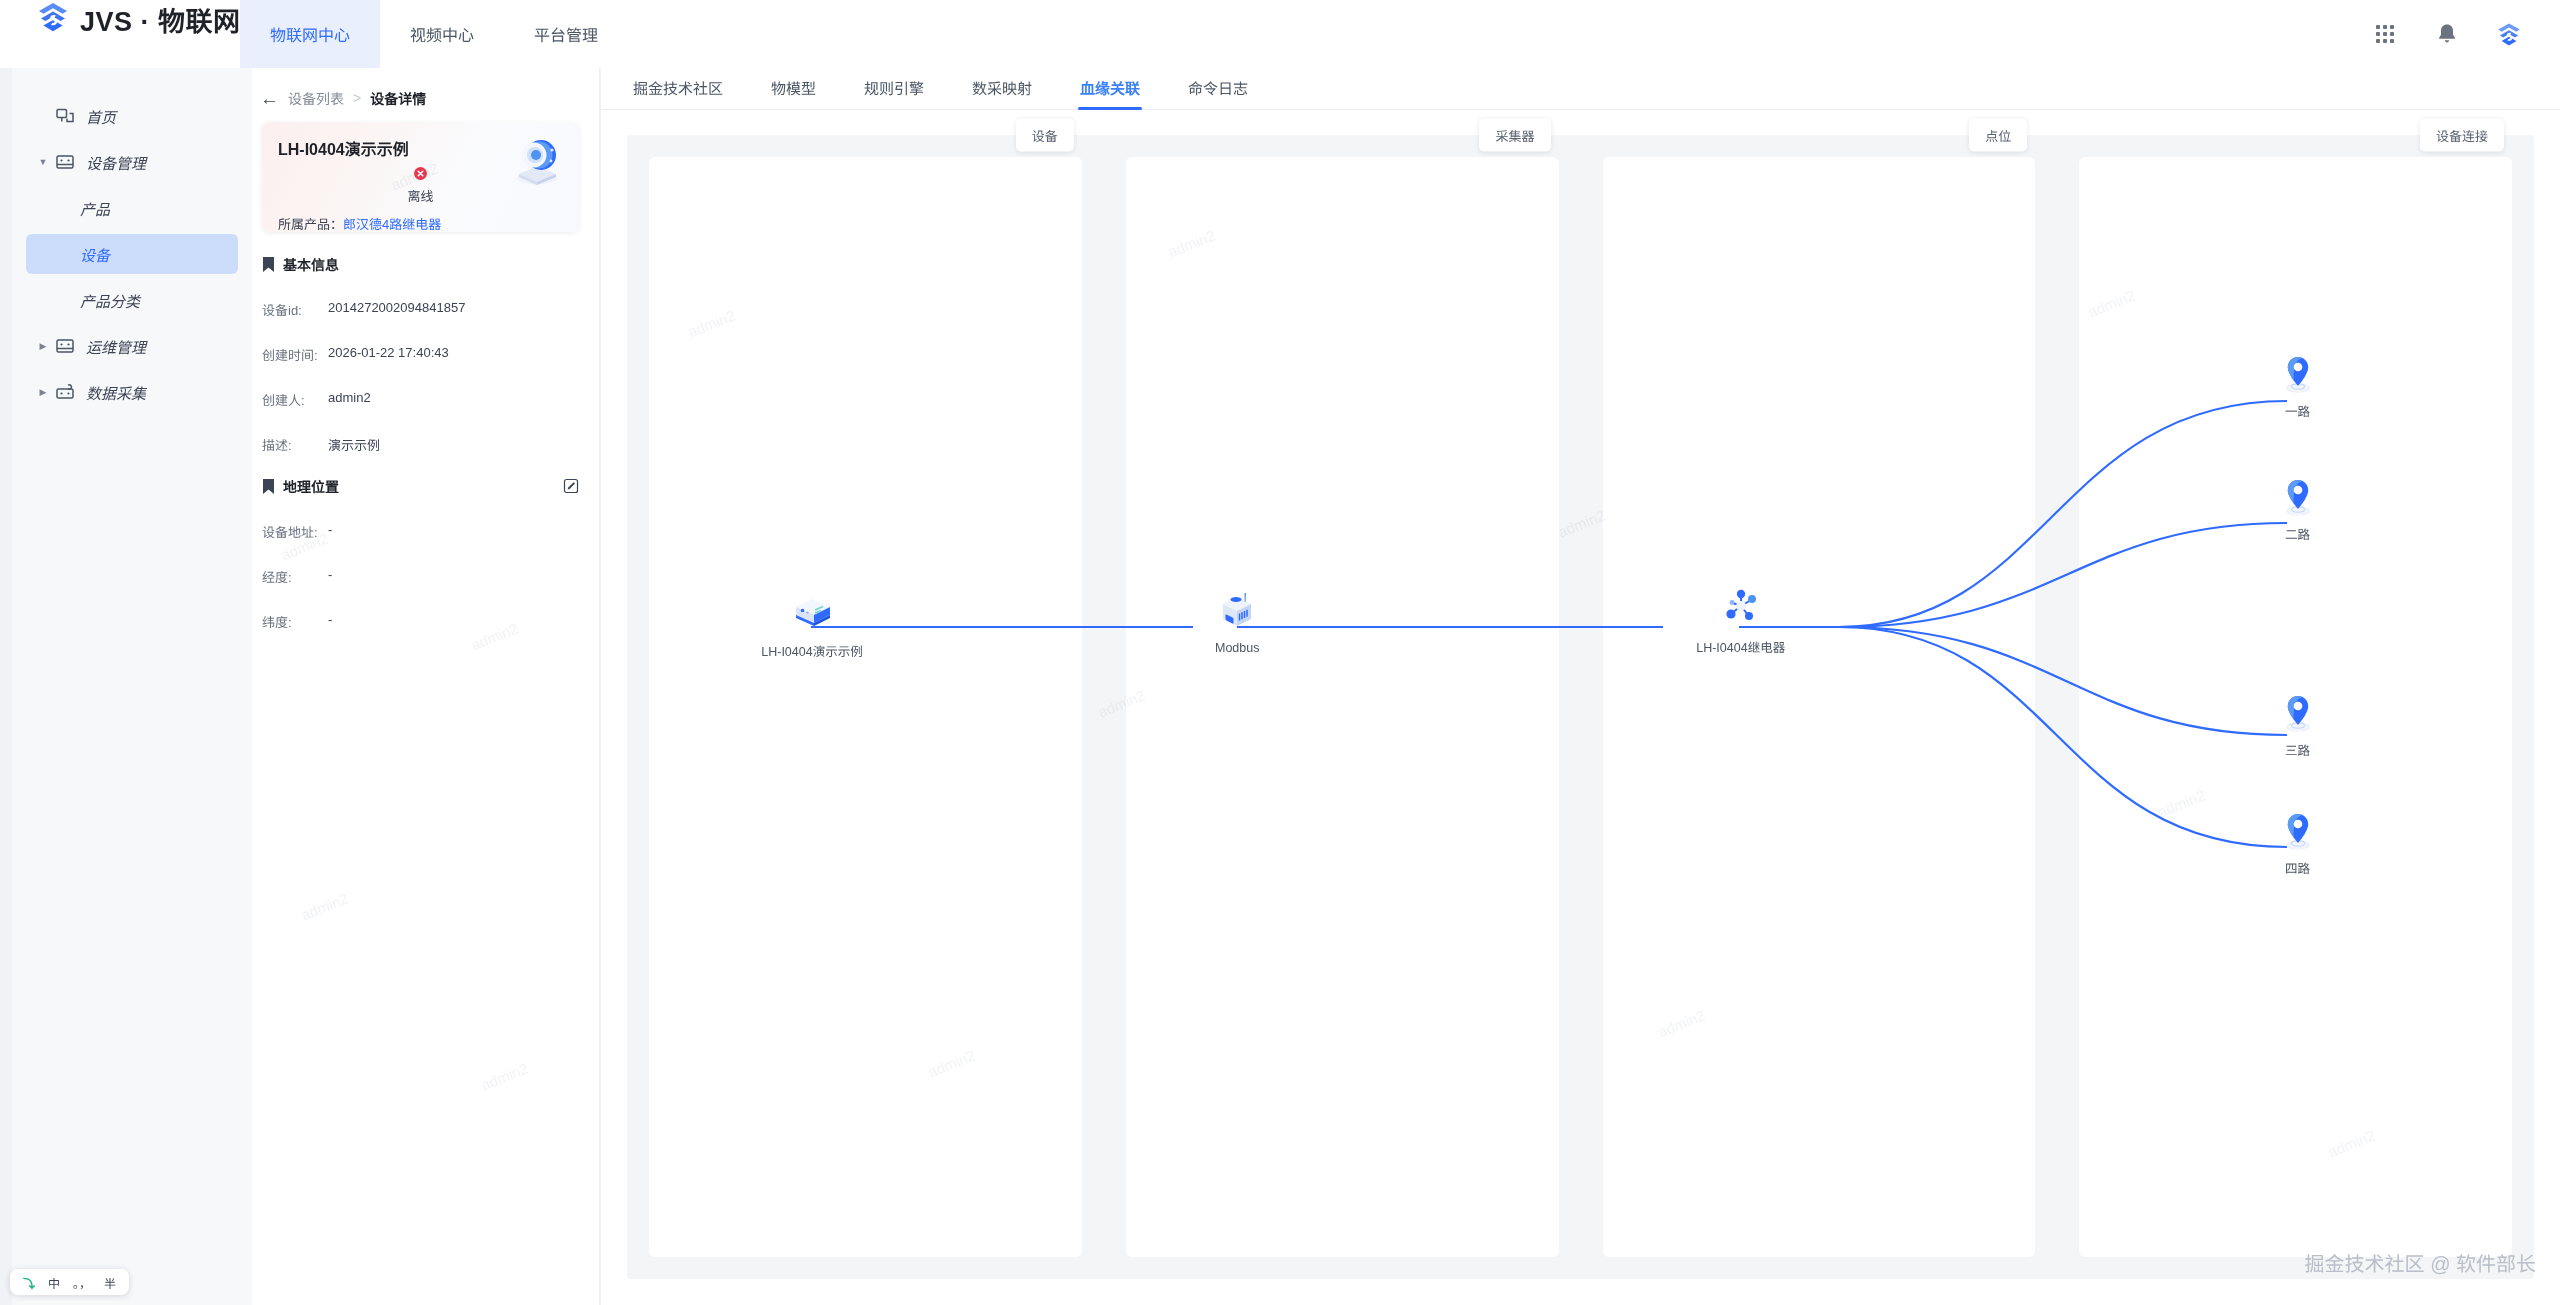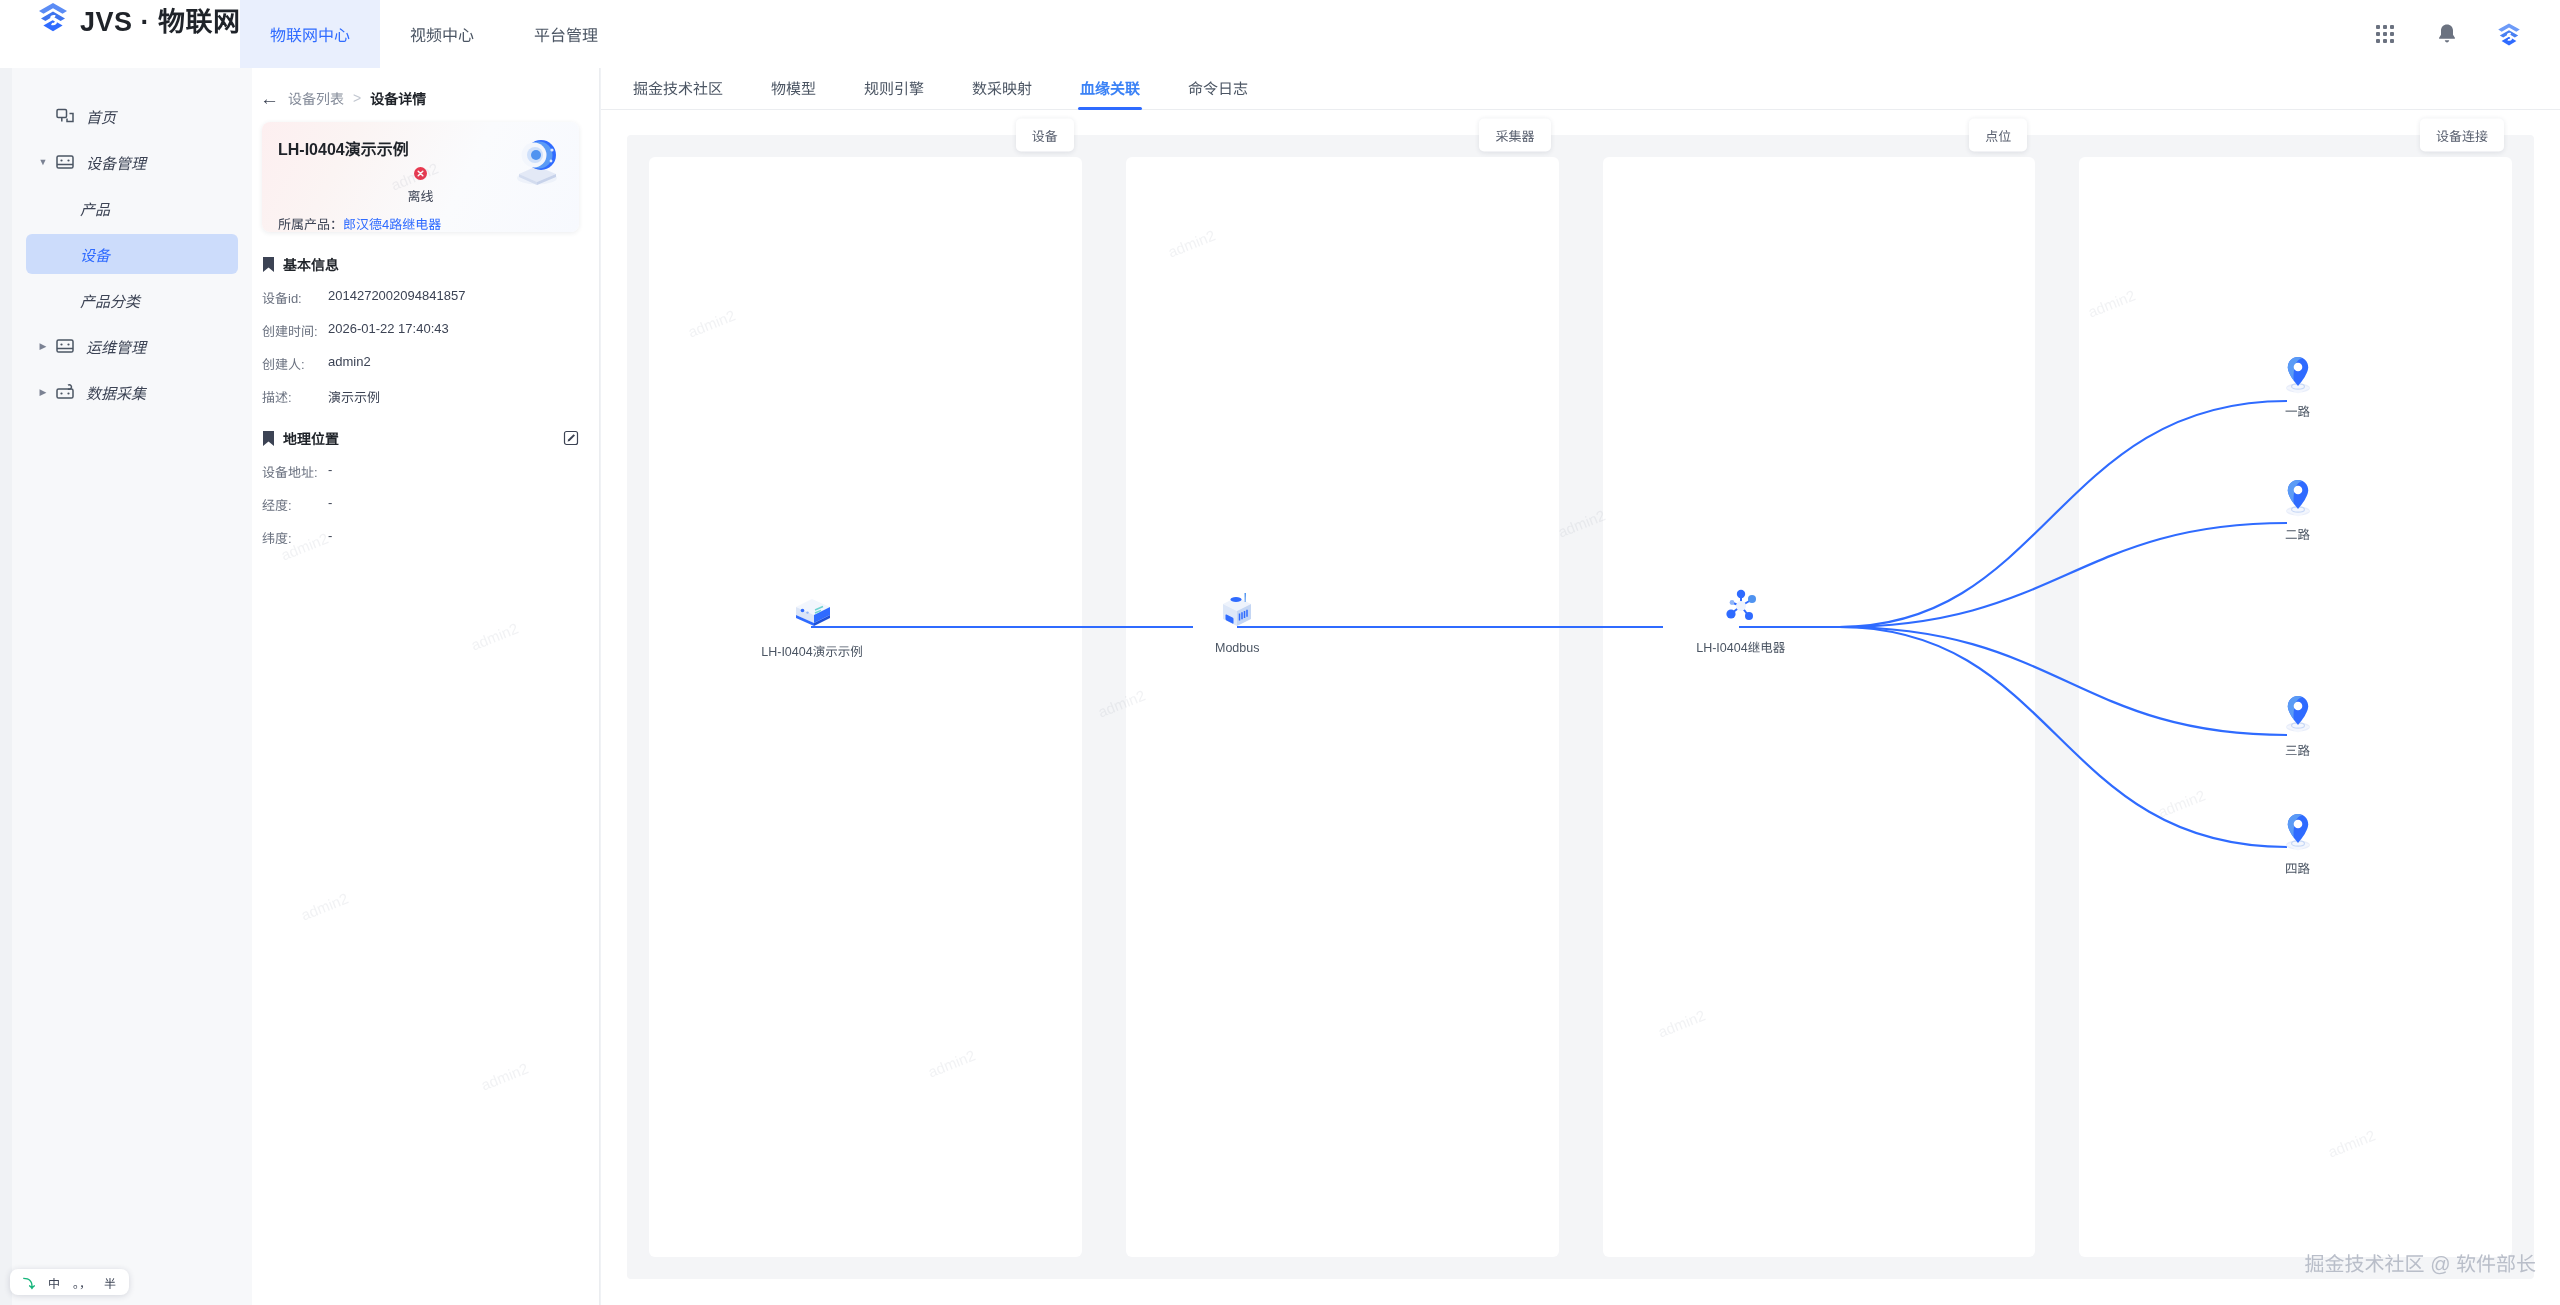--- a/index.html
+++ b/index.html
@@ -96,21 +96,21 @@
   .switch::after {
     content: ""; position: absolute; right: 1.5px; top: 1.5px;
     width: 12px; height: 12px; border-radius: 50%; background: #fff;
   }
 
   .sect { margin: 22px 20px 0 22px; }
   .sect-h { display: flex; align-items: center; gap: 8px; }
   .sect-h .flag { width: 13px; height: 15px; flex: none; }
   .sect-h .ttl { font-size: 14px; font-weight: 700; color: #1f2329; }
   .sect-h .edit { margin-left: auto; width: 16px; height: 16px; cursor: pointer; }
-  .kv { display: flex; font-size: 13px; margin-top: 14px; color: #3c4354; }
+  .kv { display: flex; font-size: 13px; margin-top: 26px; color: #3c4354; }
   .kv .k { color: #6b7280; width: 66px; flex: none; }
   .kv .v { color: #3c4354; }
 
   
   .main {
     position: absolute; left: 601px; top: 68px; width: 1959px; height: 1237px;
     background: #ffffff;
   }
   .tabs {
     height: 42px; display: flex; align-items: flex-end; gap: 0;

